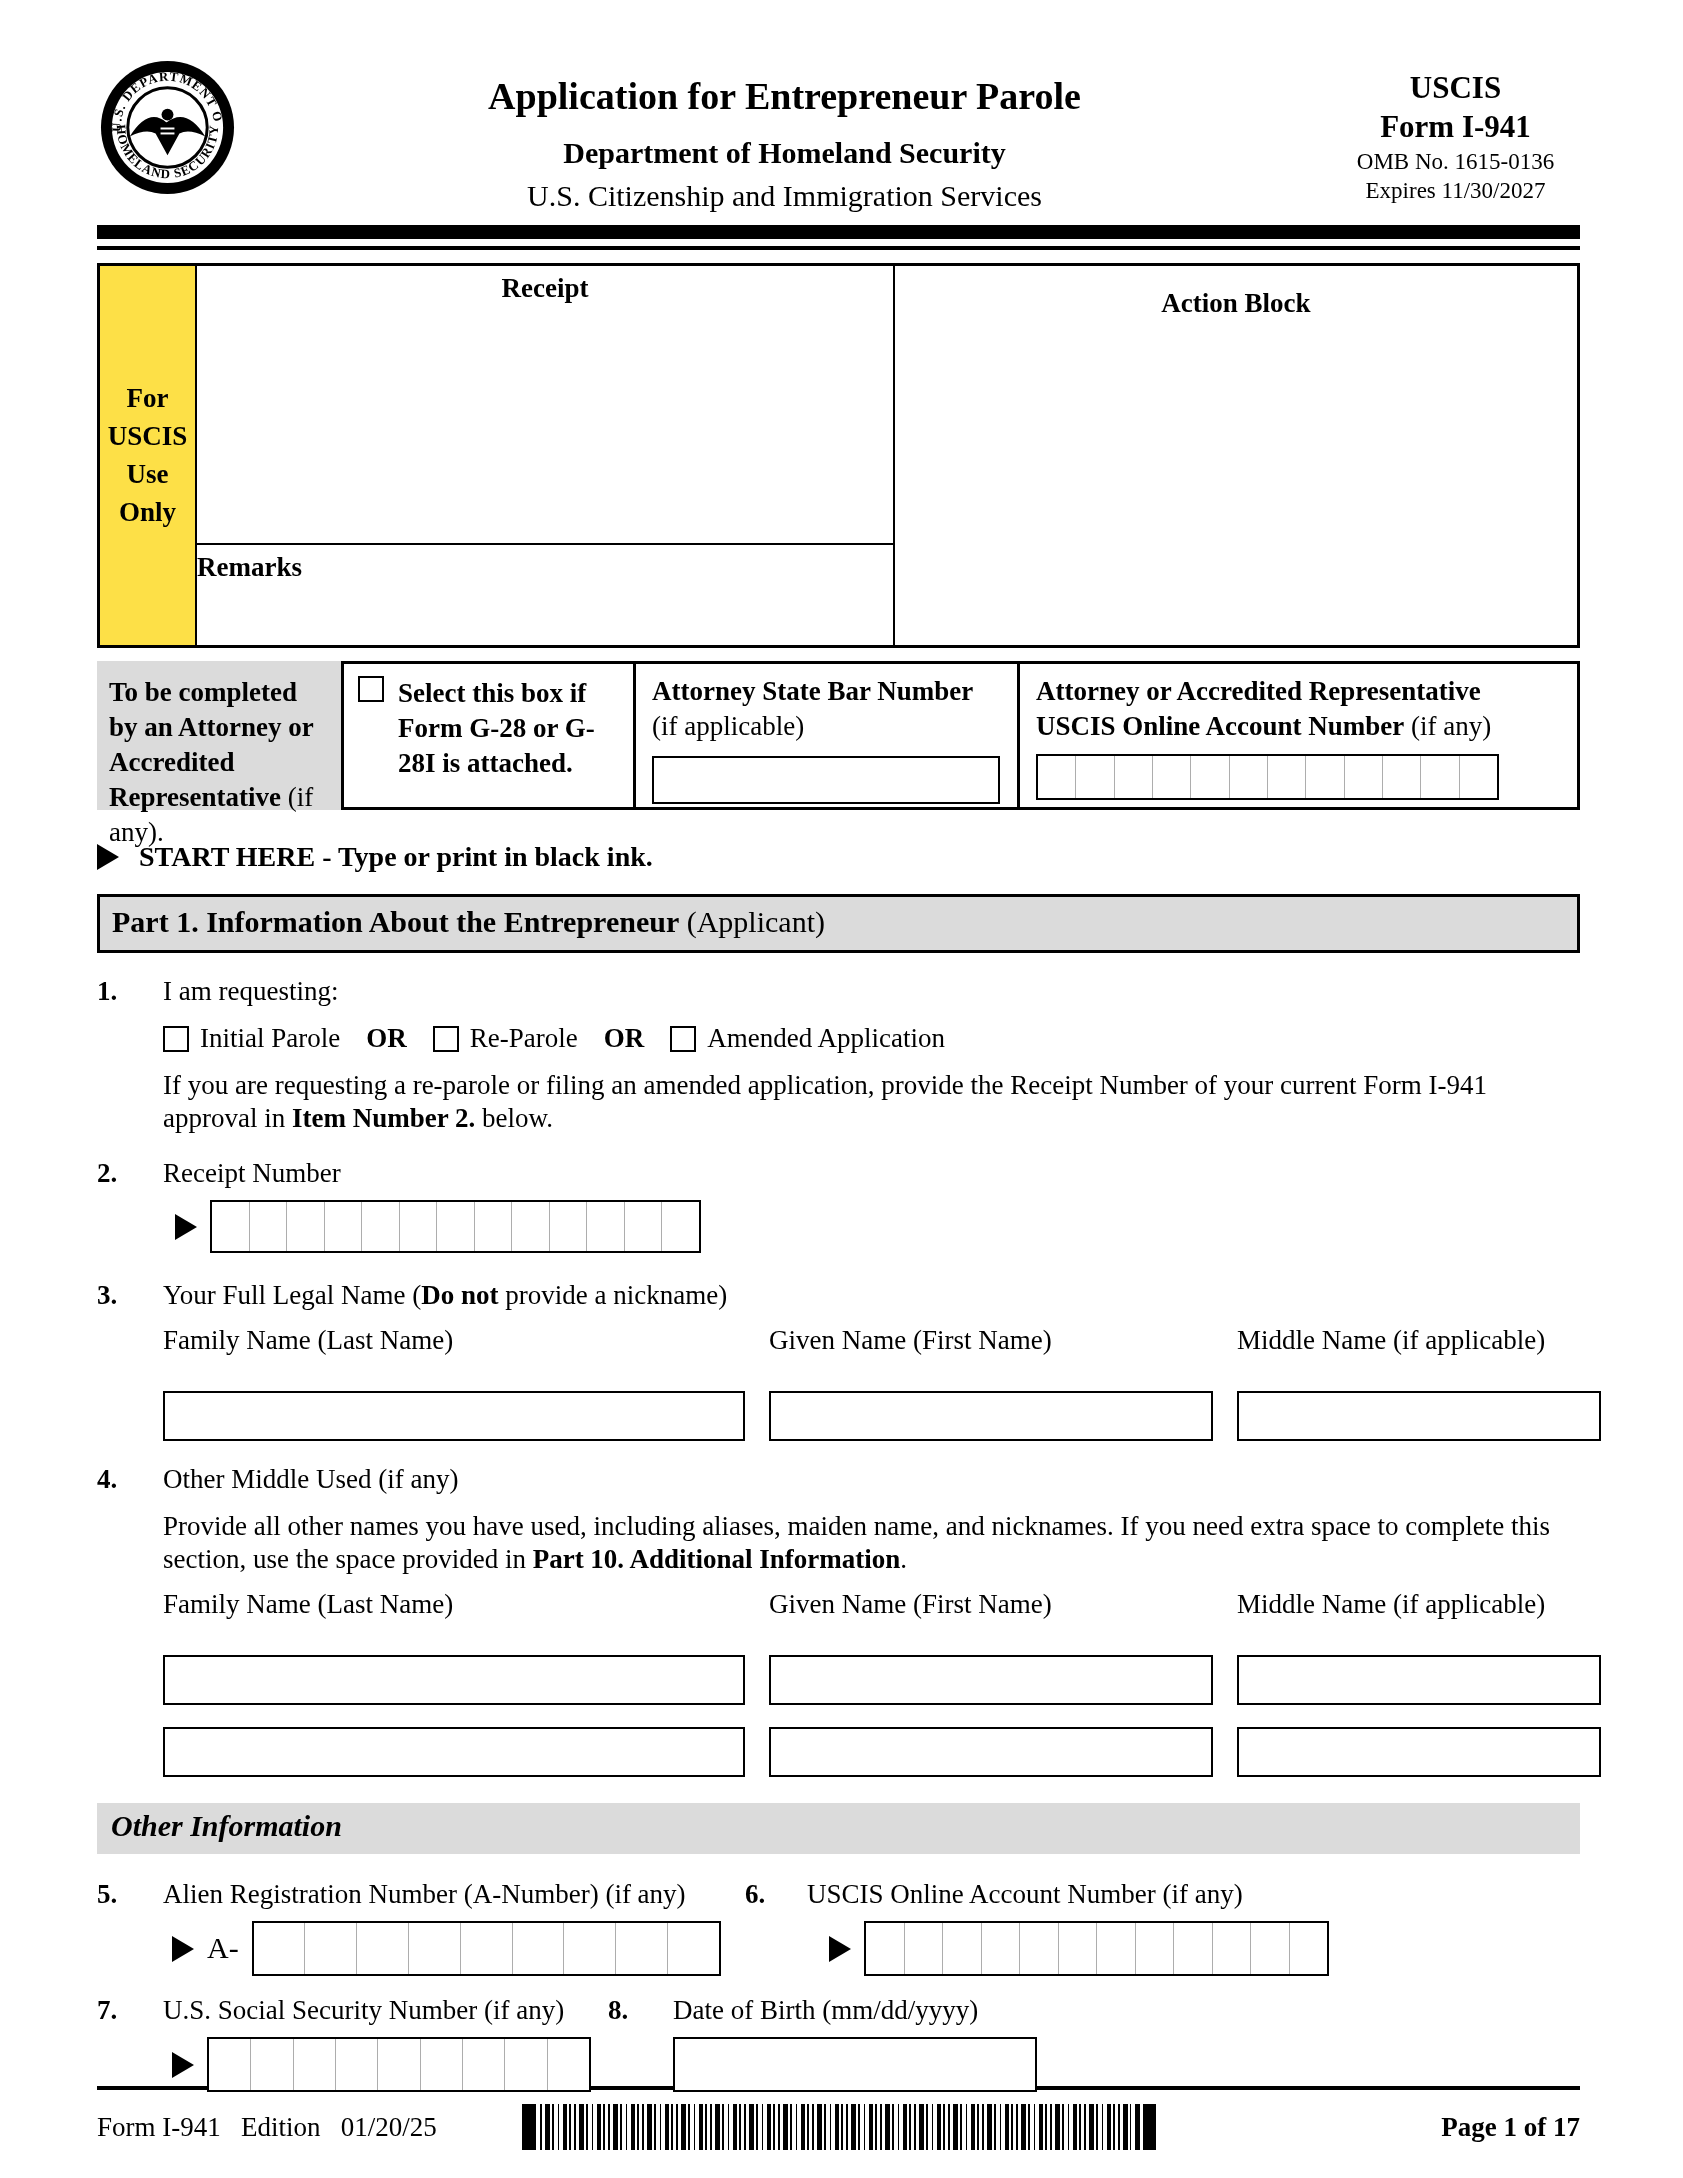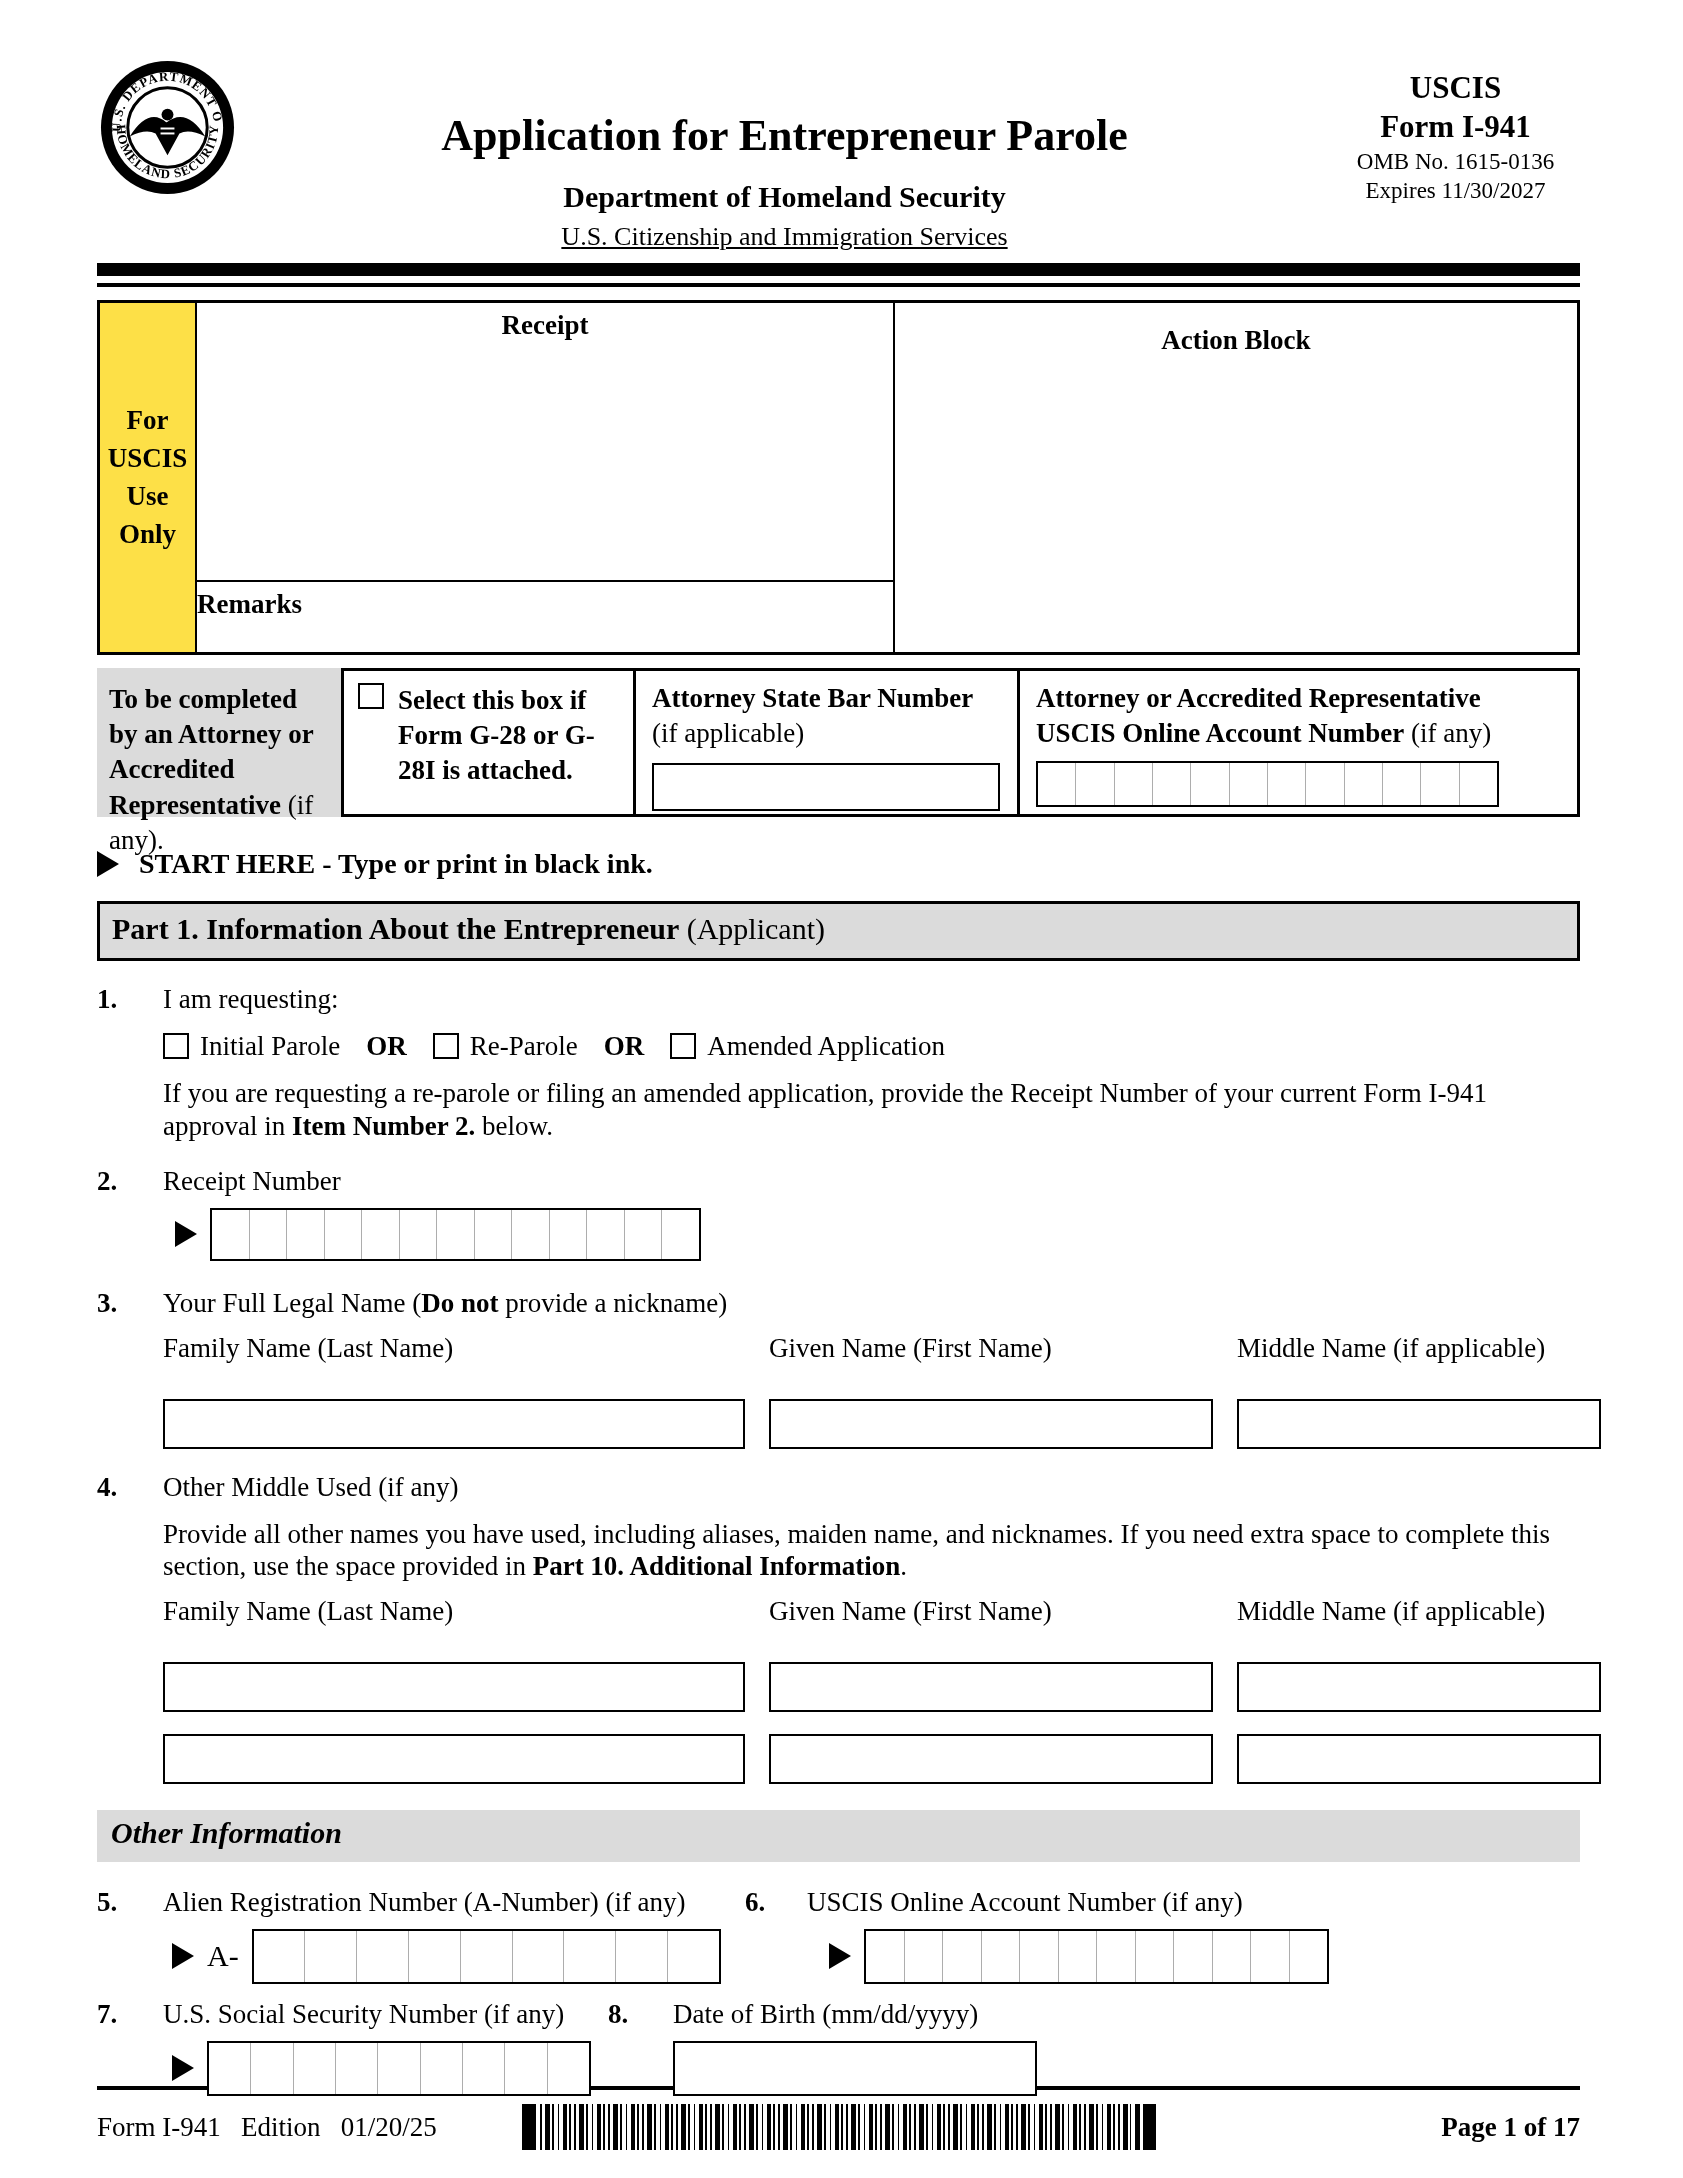--- a/index.html
+++ b/index.html
@@ -10,23 +10,23 @@
     color:#000; font-size:27px; line-height:1.22;
   }
   .page { width:1683px; height:2178px; padding:53px 103px 28px 97px;
           display:flex; flex-direction:column; }
   .bold { font-weight:bold; }
 
   
   .hdr { display:flex; align-items:flex-start; }
   .seal { width:141px; height:141px; flex:none; margin-top:4px; }
   .hdr-center { flex:1; text-align:center; padding-top:20px; }
-  .hdr-title { font-size:44px; font-weight:bold; margin-bottom:16px;margin-top:36px; }
+  .hdr-title { font-size:38px; font-weight:bold; margin-bottom:16px; }
   .hdr-dept { font-size:30px; font-weight:bold; margin-bottom:6px; }
-  .hdr-agency { font-size:26px;text-decoration:underline; }
+  .hdr-agency { font-size:30px; }
   .hdr-right { width:249px; text-align:center; padding-top:16px; flex:none; }
   .hdr-right .big { font-size:31px; font-weight:bold; line-height:1.25; }
   .hdr-right .small { font-size:23px; line-height:1.3; }
 
   .bar-thick { height:17px; background:#000; margin-top:10px; }
   .bar-thin  { height:5px;  background:#000; margin-top:7px; }
 
   
   .usebox { margin-top:13px; height:447px; border:3px solid #000;
             display:grid; grid-template-columns:97px 696px 1fr; }

